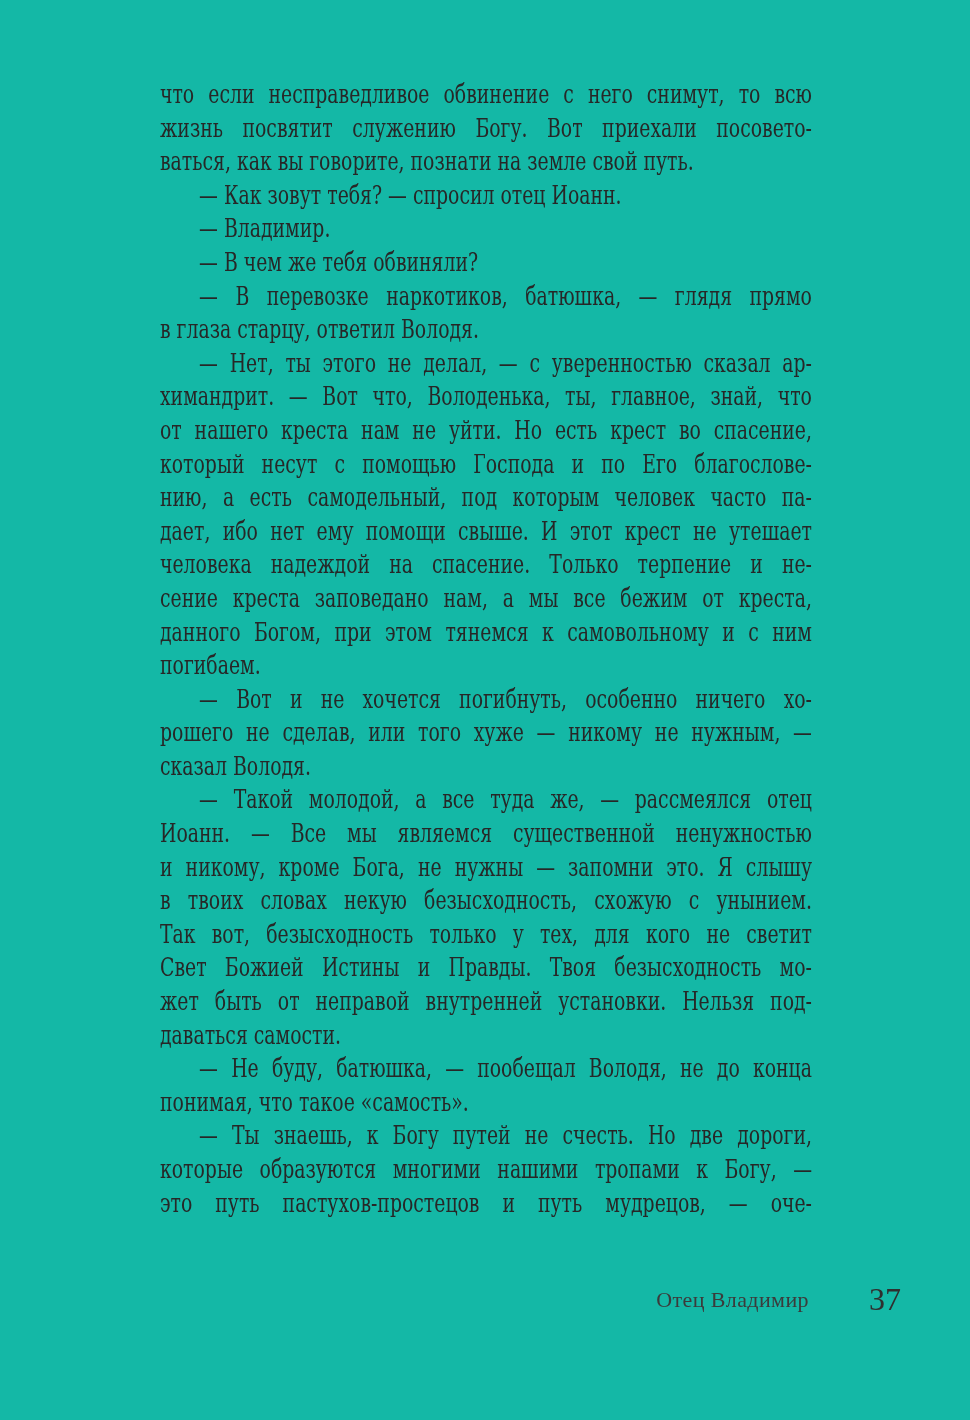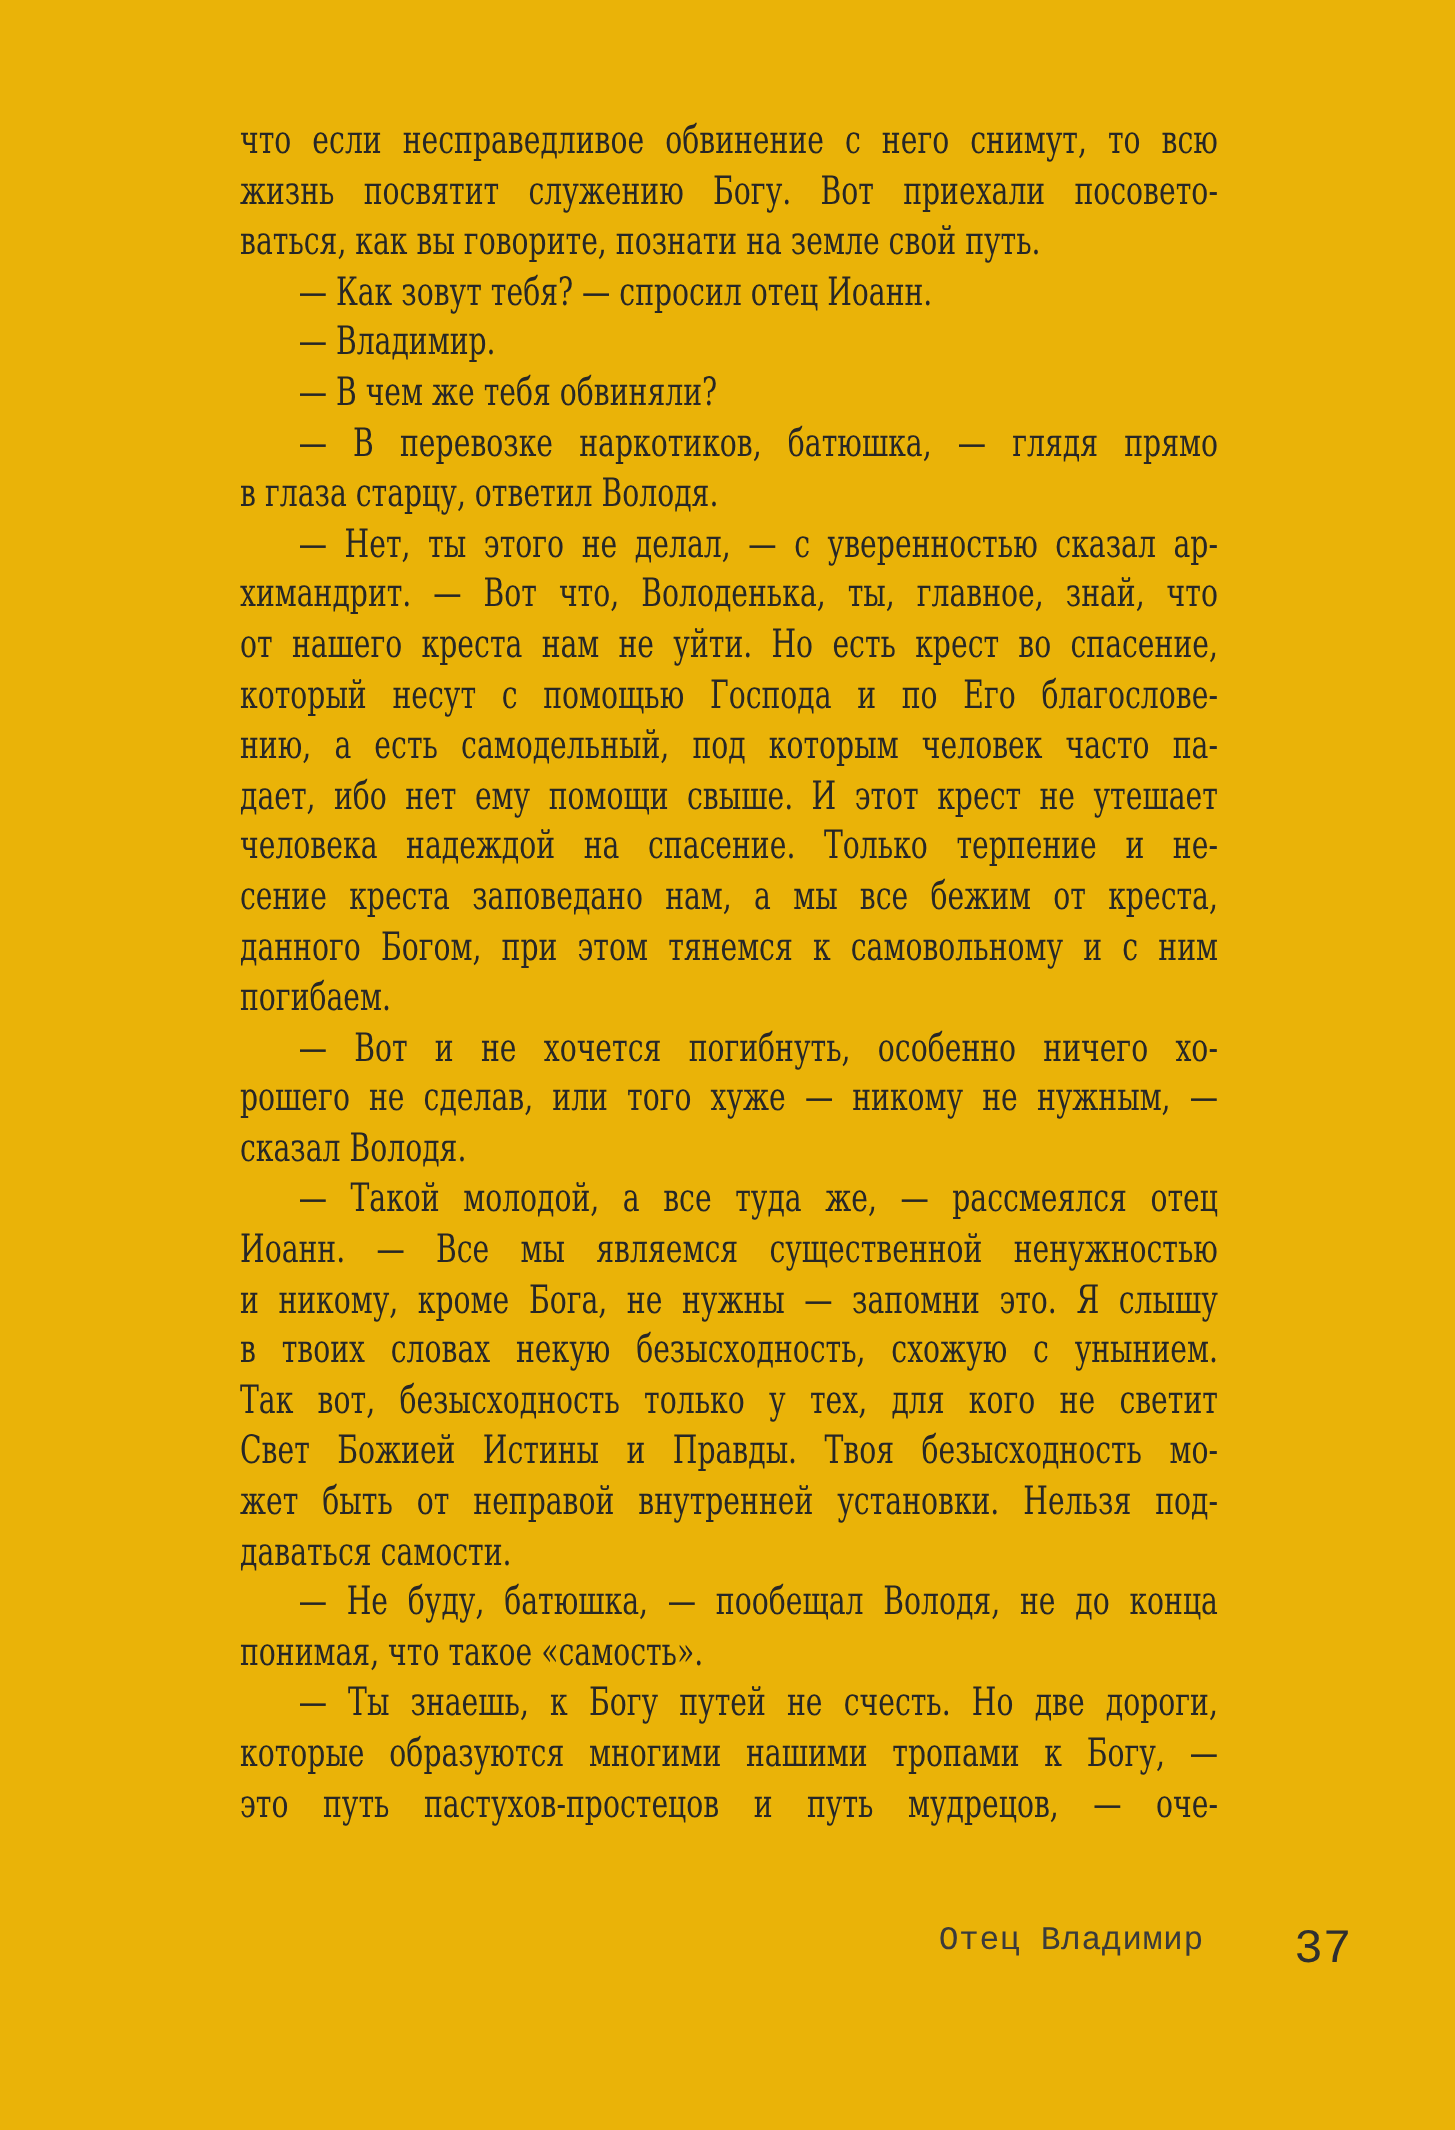--- a/index.html
+++ b/index.html
@@ -10,21 +10,21 @@
     width: 970px;
     height: 1420px;
     background: #fefefe;
     position: relative;
     overflow: hidden;
     font-family: "DejaVu Serif", serif;
   }
   .page {
     position: absolute;
     inset: 0;
-    background: #eab308;
+    background: #14b8a6;
   }
   
   .text-block {
     position: absolute;
     left: 160px;
     top: 78px;
     width: 900px;
     transform: scaleX(0.7244);
     transform-origin: 0 0;
     font-size: 26px;
@@ -38,23 +38,23 @@
     text-align-last: justify;
   }
   .line.left { text-align: left; }
   .footer {
     position: absolute;
     left: 160px;
     top: 1281px;
     width: 741px;
     display: flex;
     justify-content: flex-end;
-    align-items: flex-start;
+    align-items: center;
     gap: 60px;
-    font-family: Liberation Mono, monospace;
+    font-family: Liberation Serif, serif;
   }
   .running-title {
     font-size: 22px;
     letter-spacing: 0.4px;
     color: #3b3b3b;
   }
   .page-number {
     font-size: 32px;
     color: #2f2f2f;
   }

